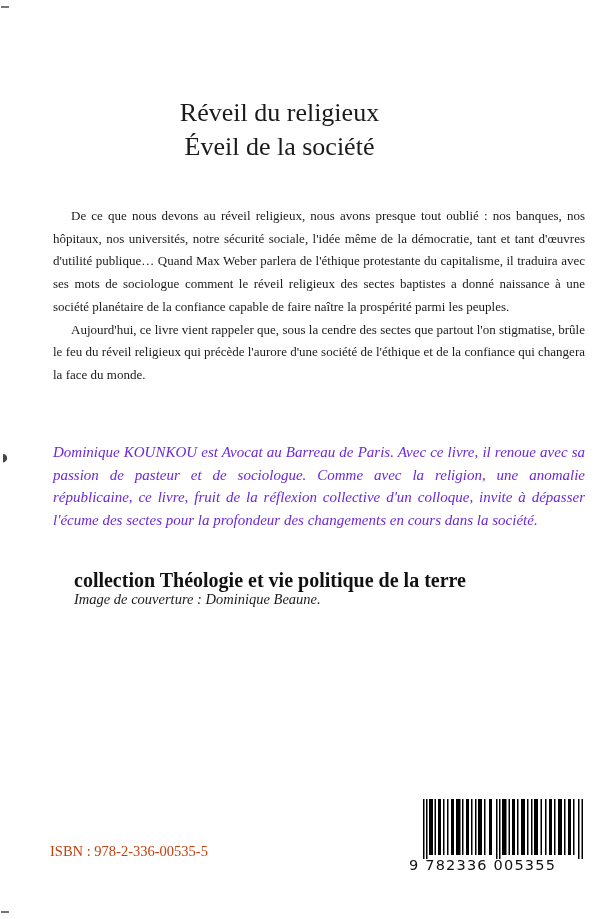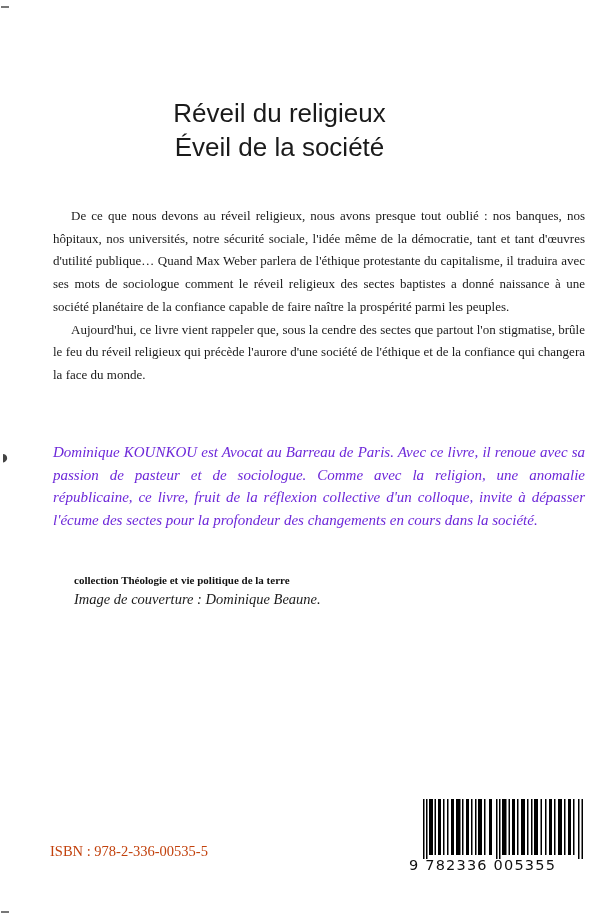--- a/index.html
+++ b/index.html
@@ -6,31 +6,31 @@
     body {
       width: 602px; height: 919px; background: #ffffff; position: relative; overflow: hidden;
       font-family: "DejaVu Serif", "Liberation Serif", serif; color: #111;
     }
     .crop-mark { position: absolute; height: 2px; width: 8px; background: #777; }
     .crop-top { left: 1px; top: 6px; }
     .crop-bottom { left: 1px; top: 911px; }
     .reg-mark { position: absolute; left: 2px; top: 452px; font-size: 11px; color: #444; line-height: 1; }
 
     .title { position: absolute; left: 0; width: 559px; top: 96px; text-align: center;
-      font-family: Liberation Sans, sans-serif; font-size: 26px; line-height: 34px; color: #1a1a1a; }
+      font-family: Liberation Serif, serif; font-size: 26px; line-height: 34px; color: #1a1a1a; }
 
     .blurb { position: absolute; left: 53px; width: 532px; top: 205px;
       font-family: "Liberation Serif", serif; font-size: 13px; line-height: 22.7px; text-align: justify; color: #1a1a1a; }
     .blurb p { margin: 0; text-indent: 18px; }
 
     .author { position: absolute; left: 53px; width: 532px; top: 441px;
       font-family: "Liberation Serif", serif; font-style: italic; font-size: 15px; line-height: 22.5px; text-align: justify; color: #6d28d9; }
 
     .collection { position: absolute; left: 74px; top: 571px;
-      font-family: "Liberation Serif", serif; font-weight: bold; font-size: 11px; line-height: 19px; color: #111; }
+      font-family: "Liberation Serif", serif; font-weight: bold; font-size: 20px; line-height: 19px; color: #111; }
     .cover-credit { position: absolute; left: 74px; top: 590px;
       font-family: "Liberation Serif", serif; font-style: italic; font-size: 14.5px; line-height: 19px; color: #1a1a1a; text-align: center; }
 
     .isbn-block { position: absolute; left: 50px; top: 842px;
       font-family: "Liberation Serif", serif; font-size: 14.5px; line-height: 19px; color: #c2410c; }
 
     .barcode { position: absolute; left: 395px; top: 799px; width: 168px; height: 74px; margin-left: 28px; }
     .barcode-bars { position: absolute; left: 0; top: 0; width: 162px; height: 60px; }
     .barcode-digits { position: absolute; left: -14px; top: 58px; width: 175px;
       font-family: "DejaVu Sans", sans-serif; font-size: 14.5px; letter-spacing: 1.2px; color: #111; white-space: nowrap; }

